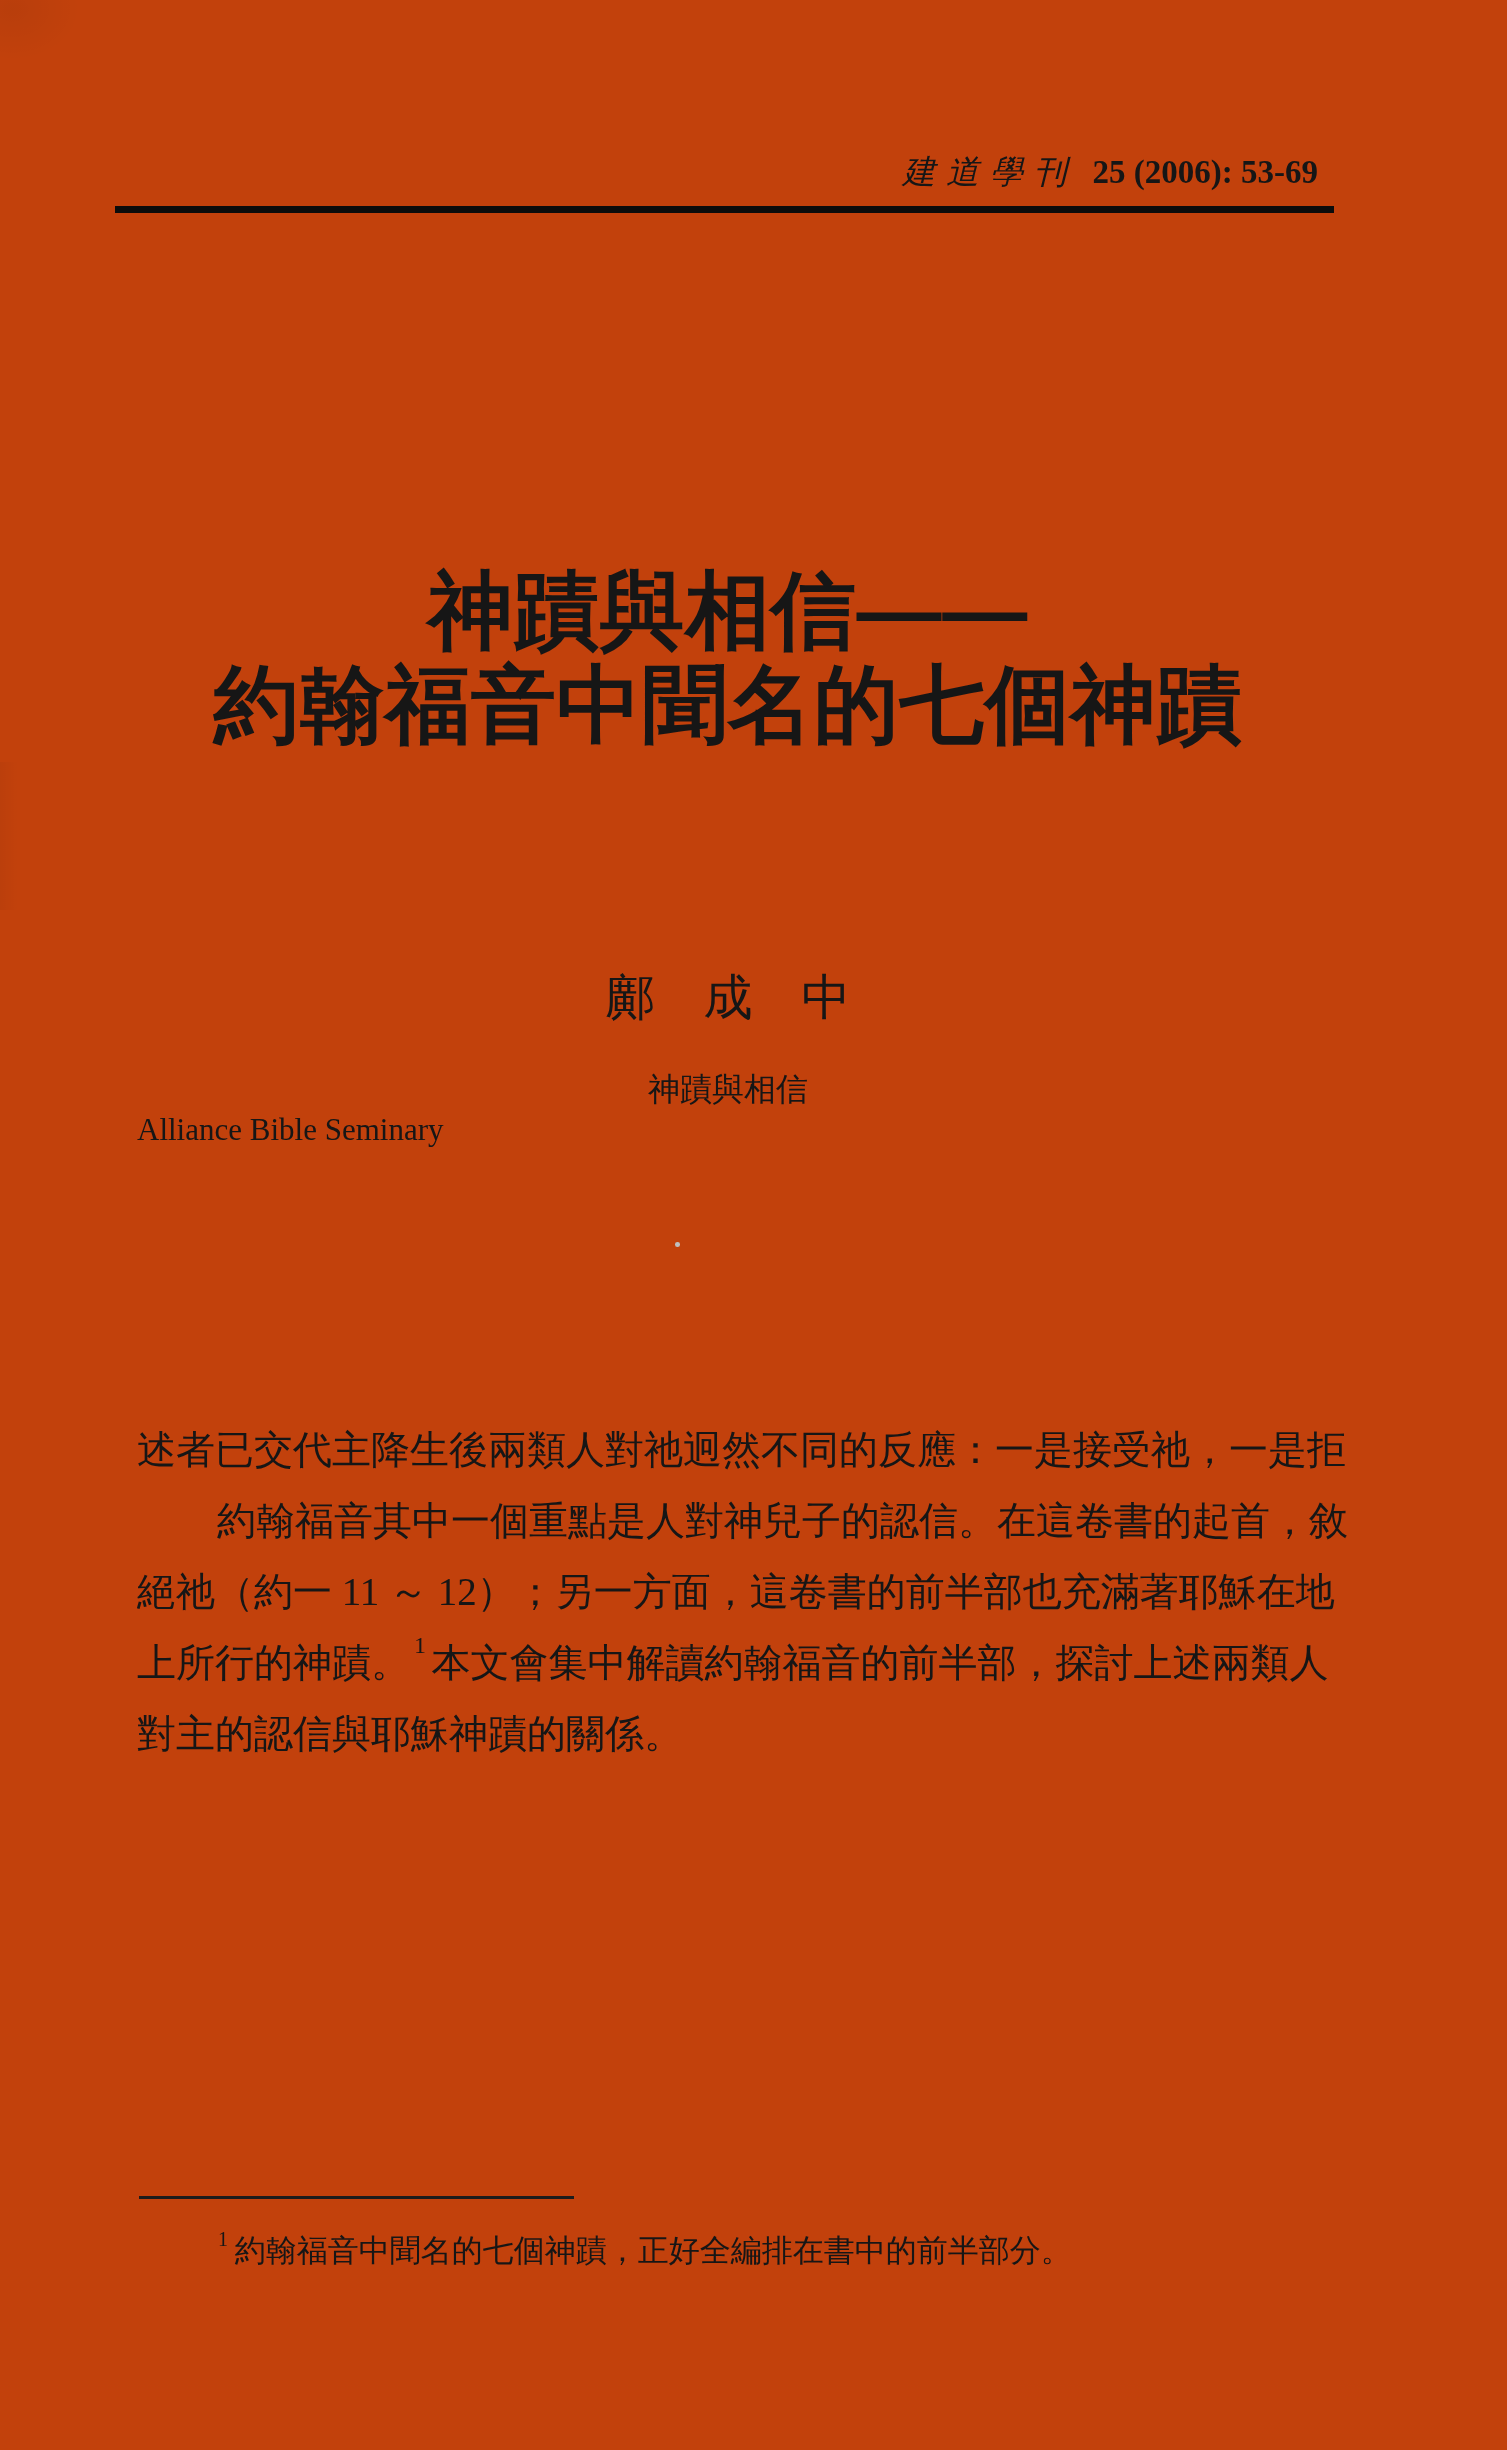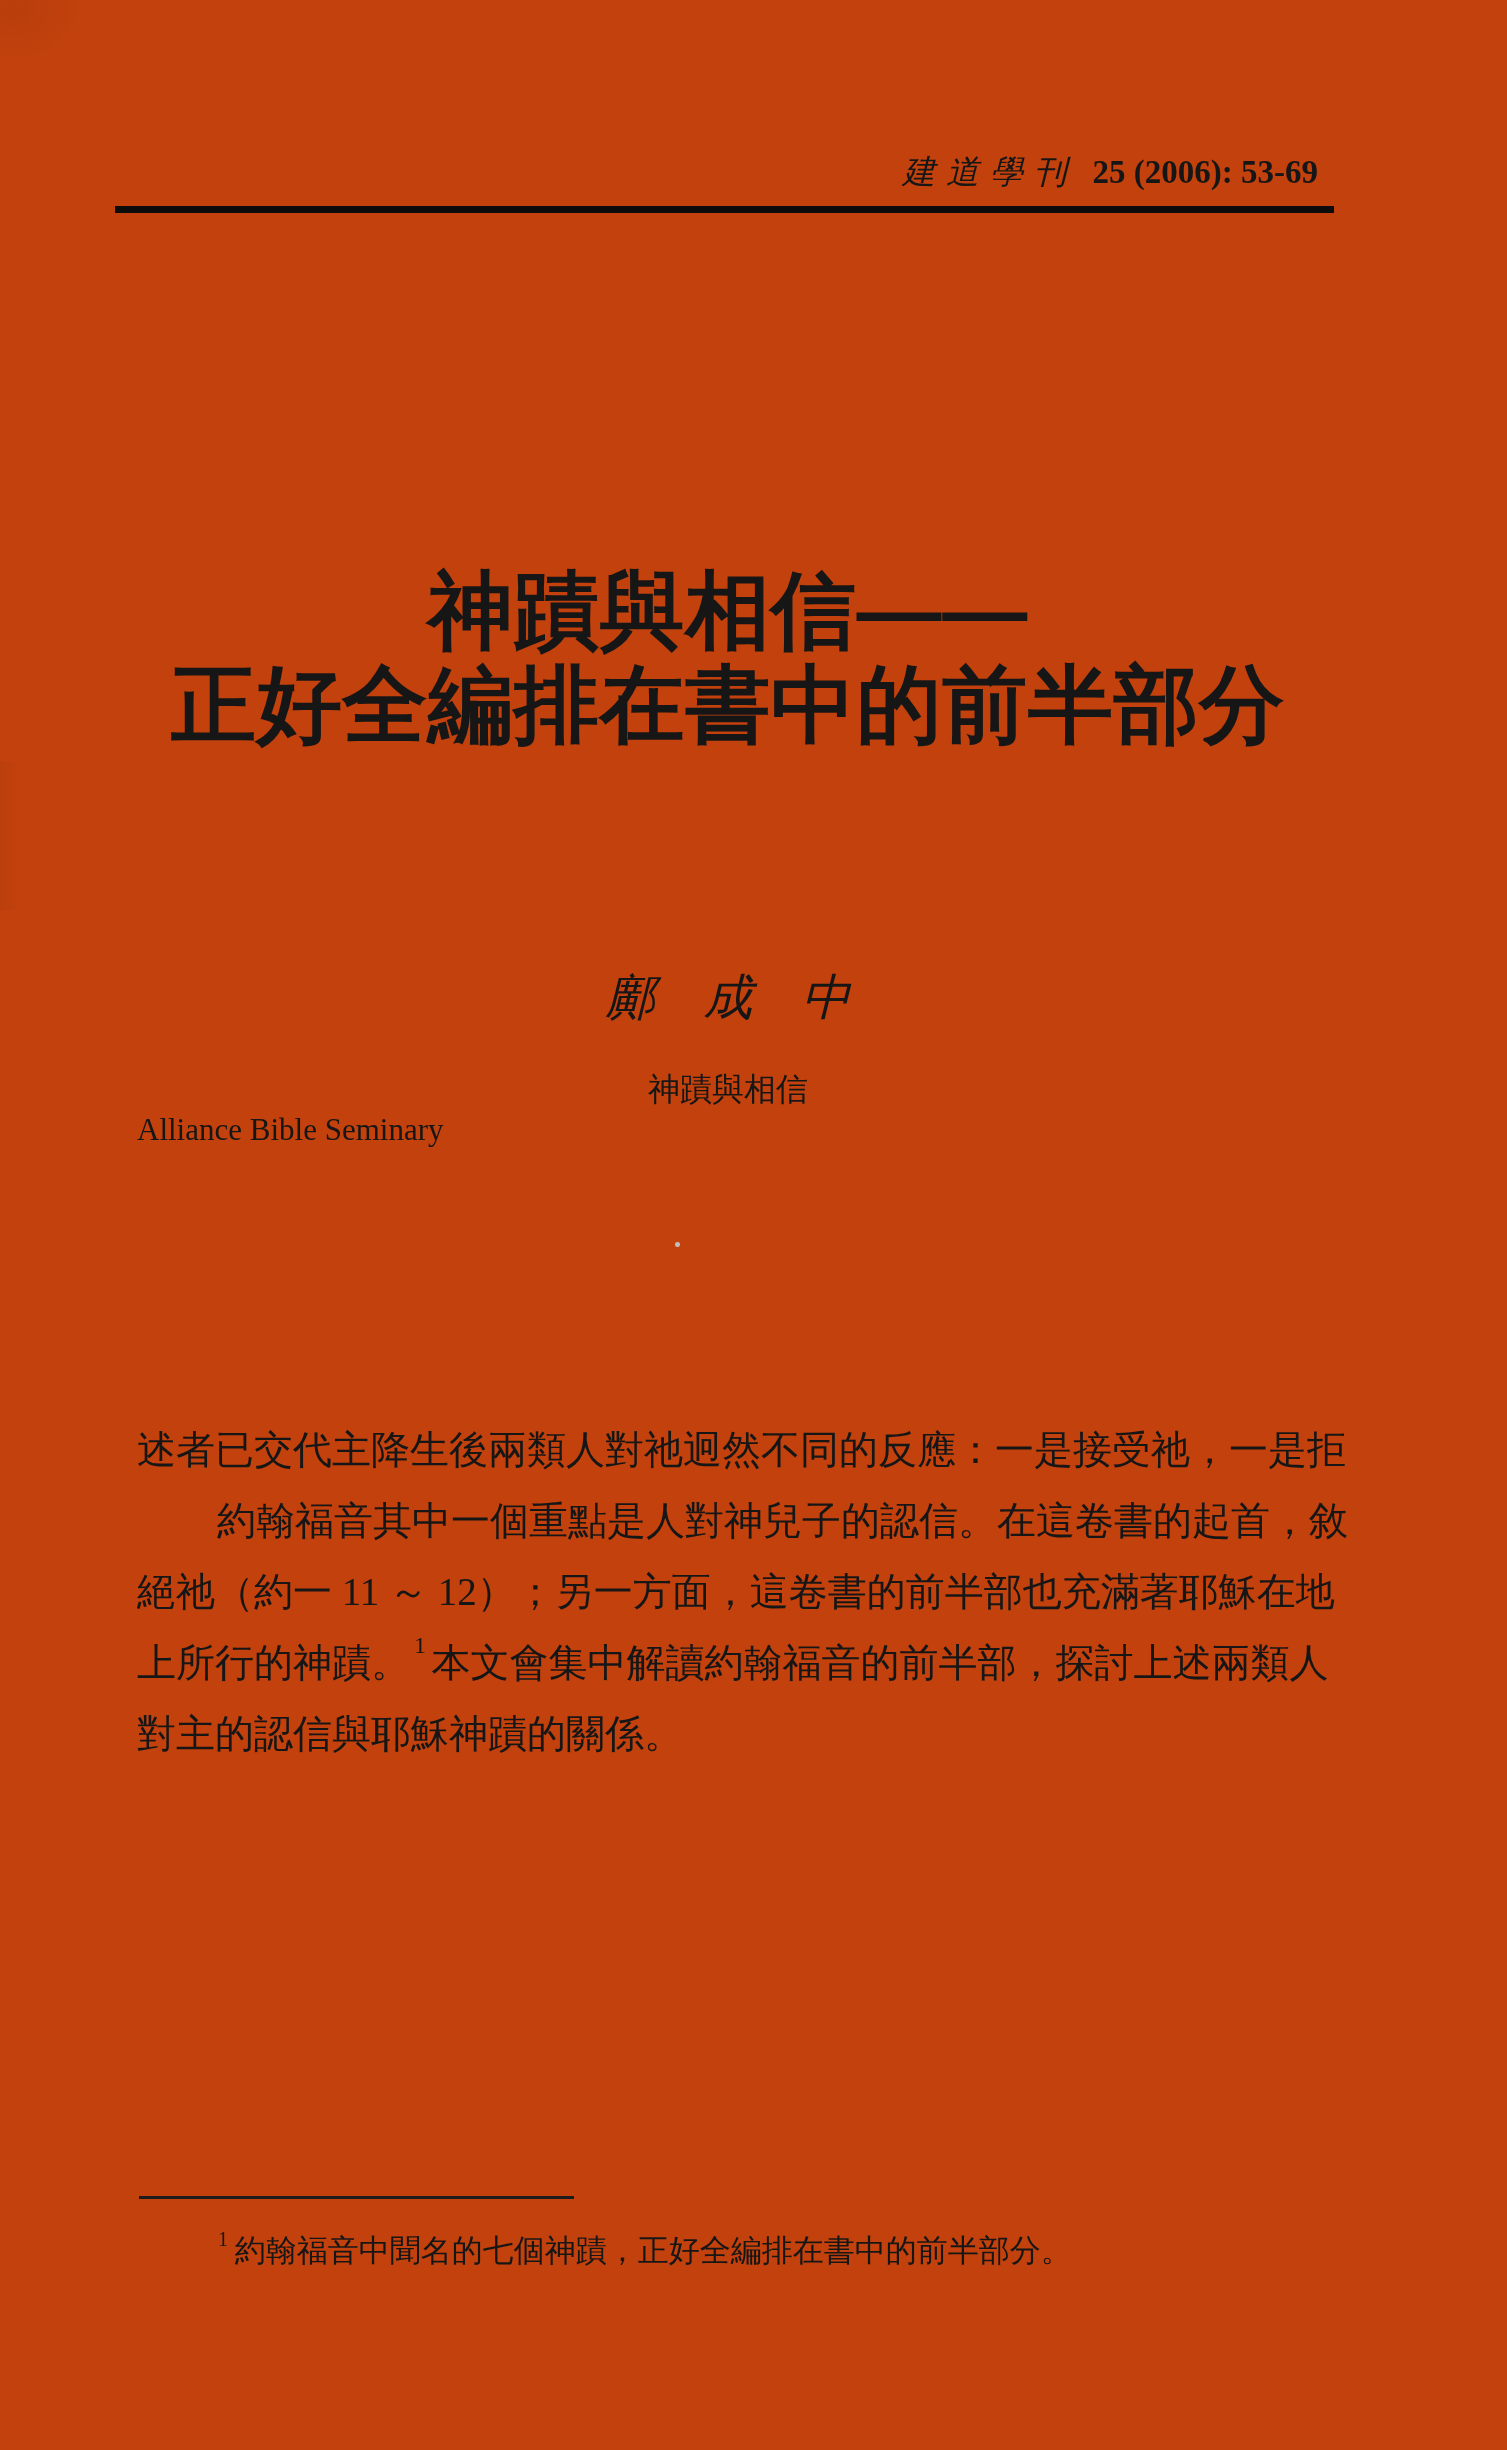--- a/index.html
+++ b/index.html
@@ -69,21 +69,20 @@
     letter-spacing: 0.7px;
   }
   
   .author-name {
     position: absolute;
     left: 137px;
     top: 965px;
     width: 1182px;
     text-align: center;
     font-size: 49px;
-    font-style: italic;
   }
   .affiliation-zh {
     position: absolute;
     left: 137px;
     top: 1068px;
     width: 1182px;
     text-align: center;
     font-size: 32px;
   }
   .affiliation-en {
@@ -161,21 +160,21 @@
 
   <div class="journal-header">
     <span class="journal-name">建道學刊</span>
     <span class="journal-citation">25 (2006): 53-69</span>
   </div>
 
   <div class="header-rule"></div>
 
   <div class="article-title">
     <div>神蹟與相信——</div>
-    <div>正好全編排在書中的前半部分</div>
+    <div>約翰福音中聞名的七個神蹟</div>
   </div>
 
   <div class="author-name">鄺　成　中</div>
   <div class="affiliation-zh">神蹟與相信</div>
   <div class="affiliation-en">Alliance Bible Seminary</div>
 
   <div class="body-block">
     <div class="body-line">
       <span class="stretch">述者已交代主降生後兩類人對祂迥然不同的反應：一是接受祂，一是拒</span>
     </div>

